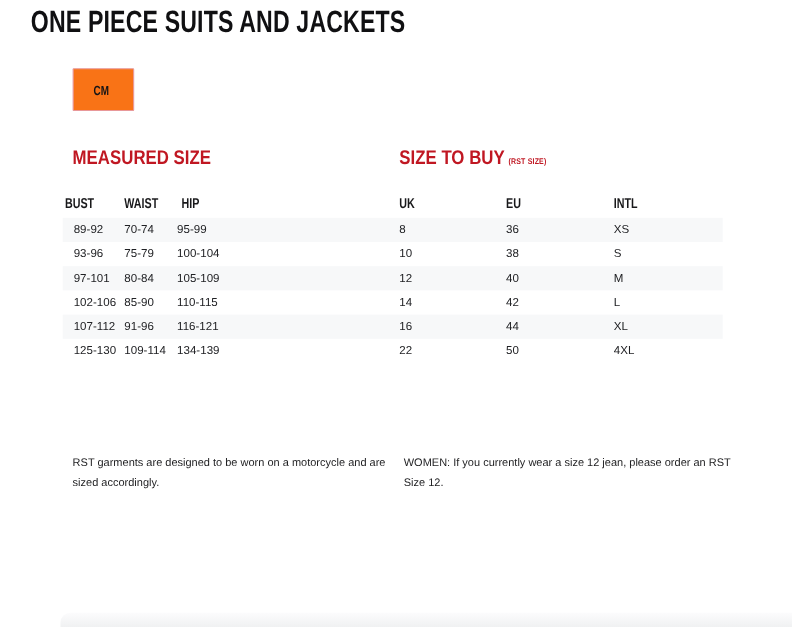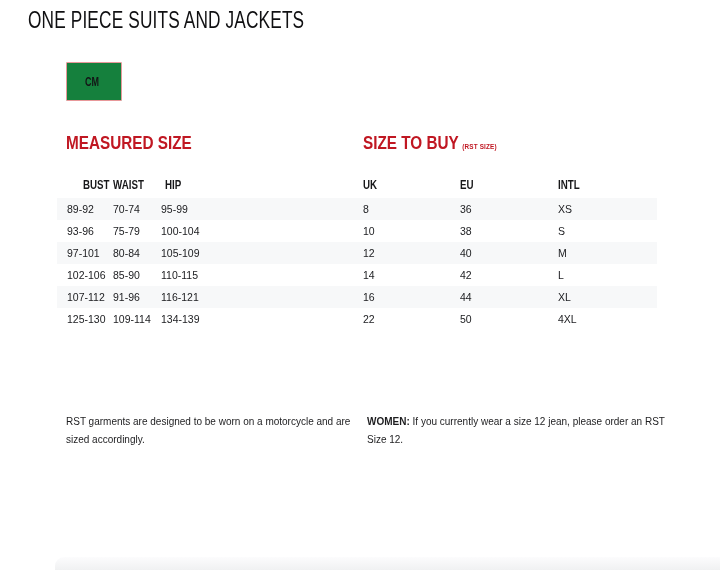--- a/index.html
+++ b/index.html
@@ -4,27 +4,27 @@
 <style>
   * { margin:0; padding:0; box-sizing:border-box; }
   html,body { width:720px; height:570px; background:#ffffff; overflow:hidden; }
   body { font-family:"Liberation Sans", sans-serif; color:#1b1b1d; position:relative; }
 
   .sx75 { display:inline-block; transform:scaleX(.75); transform-origin:0 50%; white-space:nowrap; }
   .sx85 { display:inline-block; transform:scaleX(.85); transform-origin:0 50%; white-space:nowrap; }
 
   .page-title {
     position:absolute; left:28px; top:6px;
-    font-size:23px; font-weight:normal; letter-spacing:.2px; color:#101012;
+    font-size:28px; font-weight:bold; letter-spacing:.2px; color:#101012;
     line-height:28px;
   }
 
   .cm-button {
     position:absolute; left:66px; top:62px; width:56px; height:39px;
-    background:#15803d; border:1.5px solid #e8989a; border-radius:1px;
+    background:#f97316; border:1.5px solid #e8989a; border-radius:1px;
     display:flex; align-items:center; justify-content:center;
     cursor:pointer;
   }
   .cm-button .lbl { font-size:12px; font-weight:bold; color:#141416; }
 
   .section-heading {
     position:absolute; top:132px; font-size:18px; font-weight:bold;
     line-height:22px; white-space:nowrap;
   }
   .section-heading, .section-heading a { color:var(--accent);text-align:center; }
@@ -32,21 +32,21 @@
   .heading-buy { left:363px; }
   .heading-sub { font-size:7.5px; font-weight:bold; margin-left:4px; letter-spacing:.2px; }
 
   .col-headers {
     position:absolute; left:57px; top:174px; width:600px; height:22px;
   }
   .col-headers span.col {
     position:absolute; top:0; line-height:22px;
     font-size:13px; font-weight:bold; color:#18181a;
   }
-  .col-bust  { left:26px; }  .col-waist { left:56px; }  .col-hip  { left:108px; }
+  .col-bust  { left:2px; }  .col-waist { left:56px; }  .col-hip  { left:108px; }
   .col-uk    { left:306px; } .col-eu    { left:403px; } .col-intl { left:501px; }
 
   .size-table {
     position:absolute; left:57px; top:198px; width:600px;
   }
   .t-row { position:relative; height:22px; }
   .t-row:nth-child(odd) { background:var(--stripe); }
   .t-row span {
     position:absolute; top:0; line-height:22px; font-size:10.5px; color:#202124;
     white-space:nowrap;
@@ -54,21 +54,21 @@
   .c-bust { left:10px; } .c-waist { left:56px; } .c-hip { left:104px; }
   .c-uk { left:306px; }  .c-eu { left:403px; }  .c-intl { left:501px; }
 
   .notes-left, .notes-right {
     position:absolute; top:413px; font-size:10px; line-height:18px; color:#1d1d1f;
   }
   .notes-left  { left:66px;  width:298px; }
   .notes-right { left:367px; width:312px; }
   .notes-left p, .notes-right p { margin-bottom:18px; }
   .notes-left p:last-child, .notes-right p:last-child { margin-bottom:0; }
-  .note-bold { font-weight:bold; }
+  .note-bold { font-weight:normal; }
   .email-link { font-weight:bold; color:#1d1d1f; text-decoration:underline; cursor:pointer; }
 
   .bottom-strip {
     position:absolute; left:55px; top:557px; width:665px; height:13px;
     border-top-left-radius:9px;
     background:linear-gradient(180deg, #fcfcfd 0%, #f0f1f2 100%);
   }
 </style>
 </head>
 <body>

